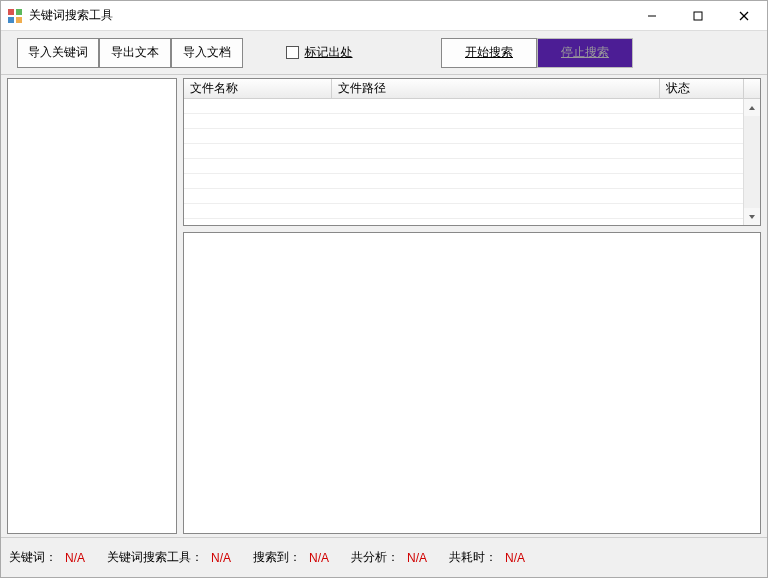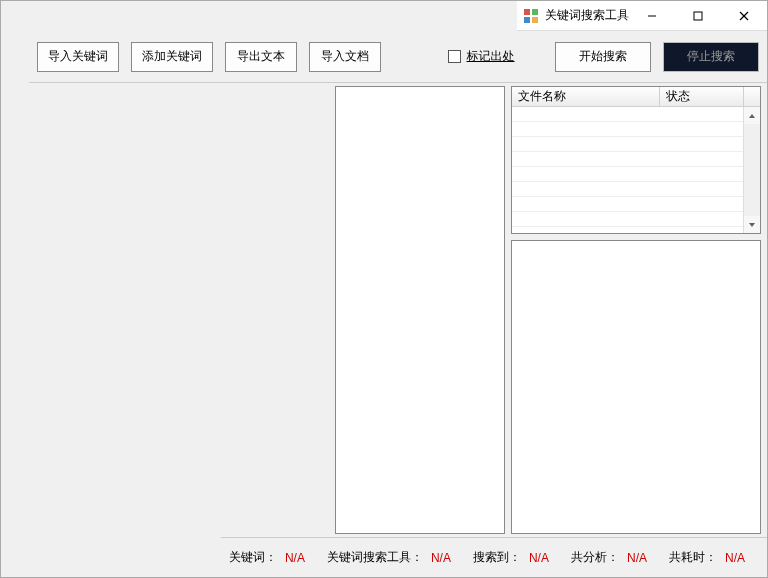--- a/index.html
+++ b/index.html
@@ -11,21 +11,20 @@
   height: 578px;
   overflow: hidden;
 }
 .window {
   width: 768px;
   height: 578px;
   background: #f0f0f0;
   border: 1px solid #aaa;
   display: flex;
   flex-direction: column;
-  align-items: flex-end;
 }
 .titlebar {
   height: 30px;
   background: #fff;
   display: flex;
   align-items: center;
   padding-left: 6px;
   border-bottom: 1px solid #ddd;
 }
 .win-icon {
@@ -41,46 +40,46 @@
 .win-btn {
   width: 46px;
   height: 100%;
   display: flex;
   align-items: center;
   justify-content: center;
   color: #000;
 }
 .win-btn svg { width: 10px; height: 10px; }
 .toolbar {
-  height: 52px;
-  display: flex;
-  align-items: center;
-  padding: 0 8px;
-  gap: 12px;
+  height: 44px;
+  display: flex;
+  align-items: center;
+  padding: 0 16px;
+  gap: 0;
   border-bottom: 1px solid #ccc;
 }
 .tb-btn {
   height: 30px;
   min-width: 72px;
   padding: 0 10px;
   background: #fdfdfd;
   border: 1px solid #888;
   cursor: pointer;
   font-size: 12px;
   display: inline-flex;
   align-items: center;
   justify-content: center;
 }
 .tb-btn.disabled {
   color: #9a9a9a;
   border-color: #bbb;
-  background: #0f172a;
+  background: #4c1d95;
   cursor: default;
 }
-.tb-btn.wide { min-width: 96px; }
+.tb-btn.wide { min-width: 96px; text-decoration: underline; }
 .tb-spacer { width: 26px; }
 .tb-spacer-big { flex:1; max-width:72px; }
 .chk-wrap {
   display: inline-flex;
   align-items: center;
   gap: 6px;
   min-width: 100px;
   justify-content: center;
   text-decoration: underline;
 }
@@ -212,39 +211,39 @@
         <svg viewBox="0 0 10 10">
             <line x1="1" y1="1" x2="9" y2="9" stroke="#000" stroke-width="1.2"></line>
             <line x1="9" y1="1" x2="1" y2="9" stroke="#000" stroke-width="1.2"></line>
           </svg>
       </div>
     </div>
   </div>
 
   <div class="toolbar">
     <button class="tb-btn">导入关键词</button>
-    <button class="tb-btn">添加关键词</button>
     <button class="tb-btn">导出文本</button>
     <button class="tb-btn">导入文档</button>
     <span class="tb-spacer"></span>
     <div class="chk-wrap">
       <span class="chk-box"></span>
       <span>标记出处</span>
     </div>
     <span class="tb-spacer-big"></span>
     <button class="tb-btn wide">开始搜索</button>
     <button class="tb-btn wide disabled">停止搜索</button>
   </div>
 
   <div class="main">
     <div class="left-pane"></div>
     <div class="right-col">
       <div class="list-pane">
         <div class="list-header">
           <div class="lh-cell lh-name">文件名称</div>
+          <div class="lh-cell lh-path">文件路径</div>
           <div class="lh-cell lh-status">状态</div>
           <div class="lh-cell lh-scroll"></div>
         </div>
         <div class="list-rows">
           <div class="row-line"></div>
           <div class="row-line"></div>
           <div class="row-line"></div>
           <div class="row-line"></div>
           <div class="row-line"></div>
           <div class="row-line"></div>

